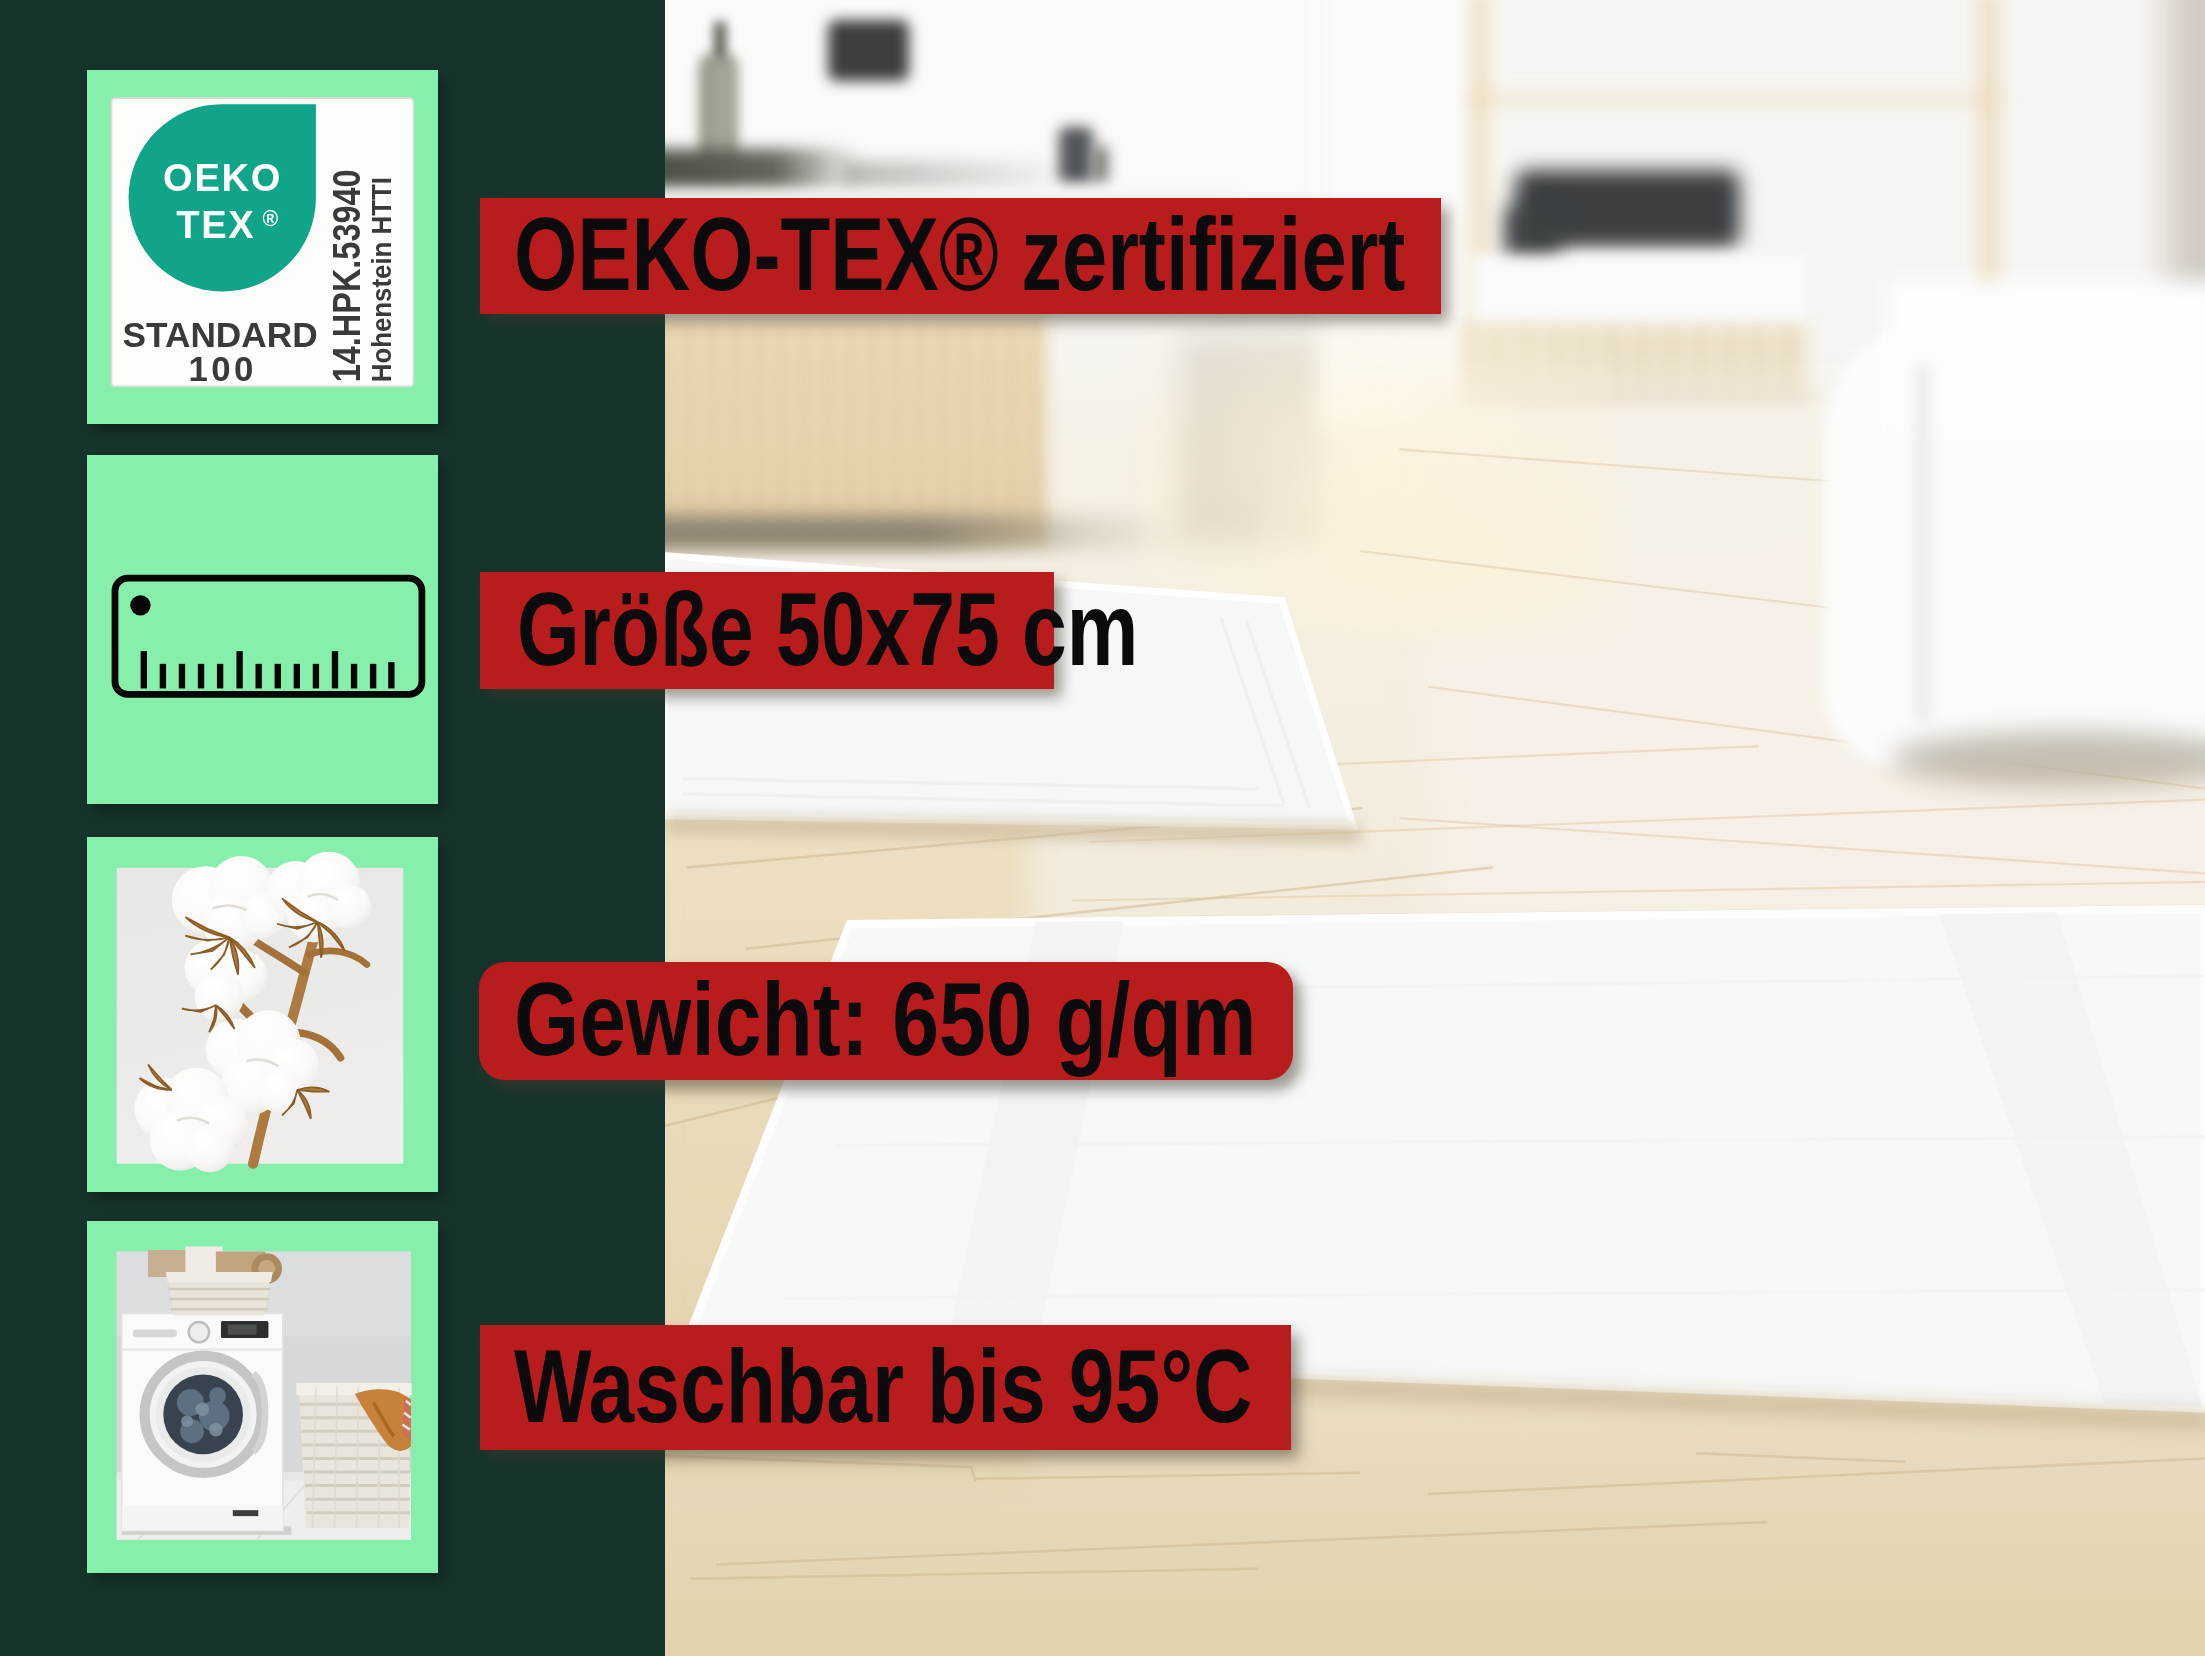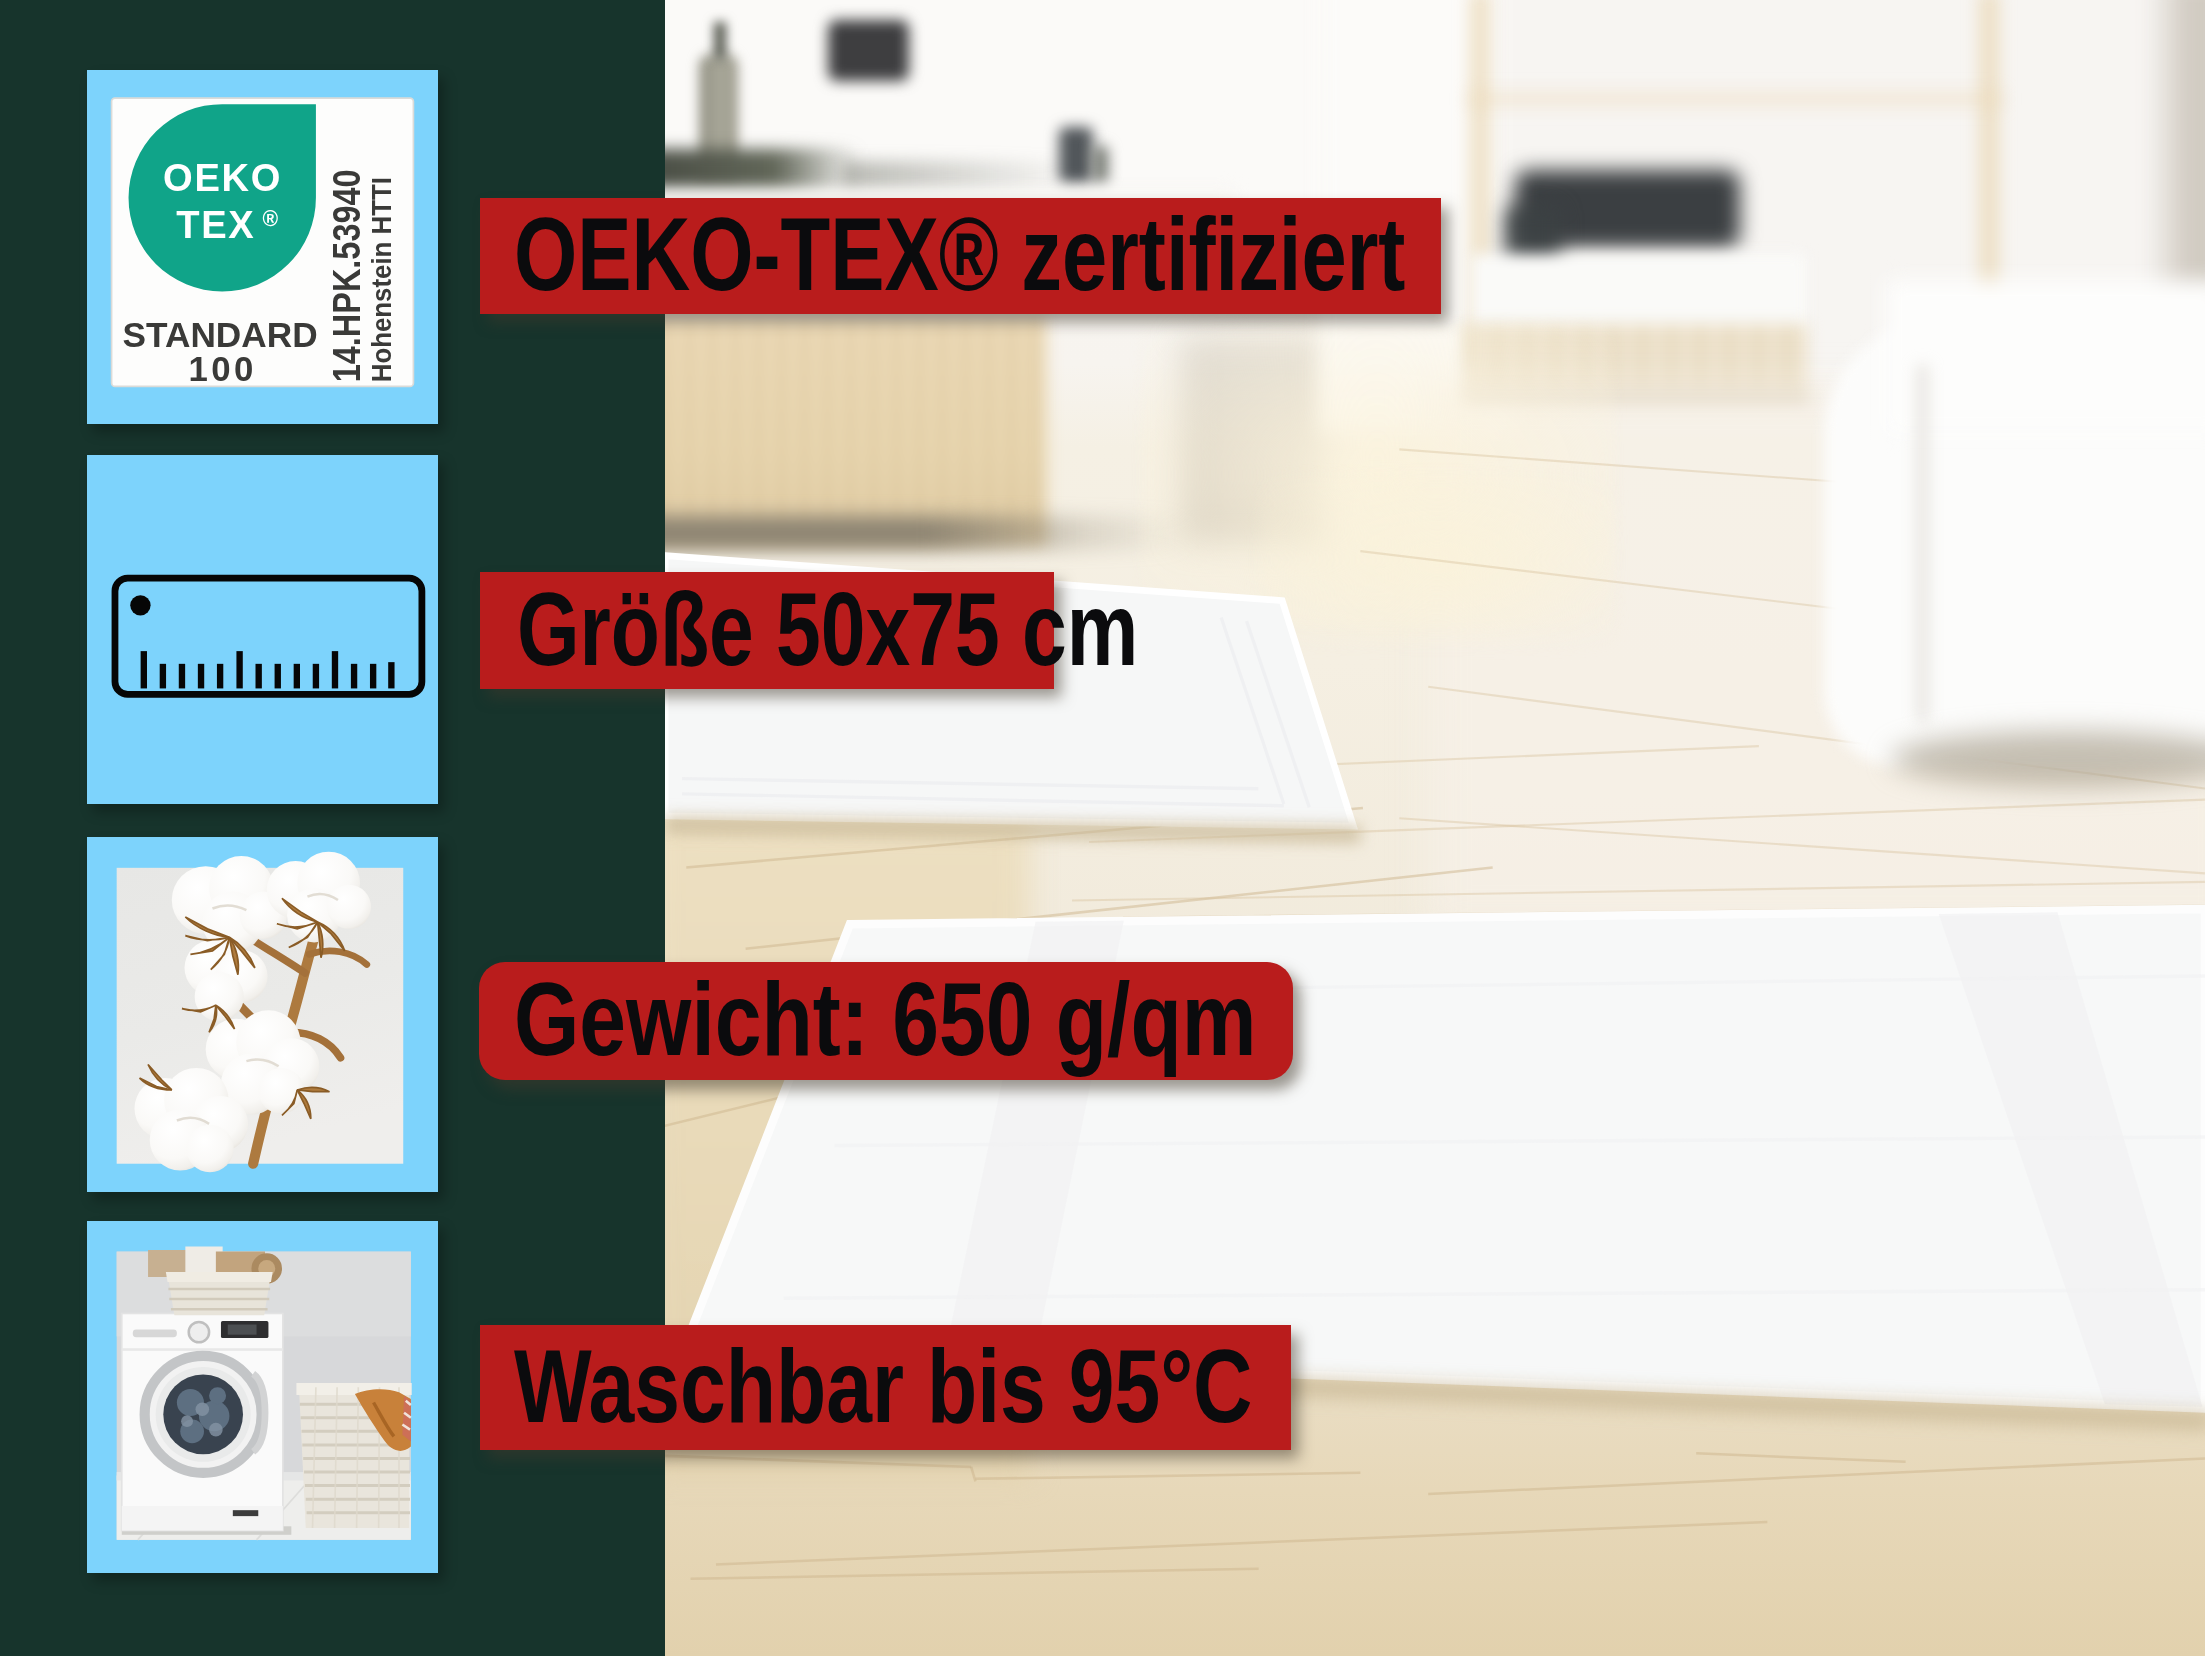--- a/index.html
+++ b/index.html
@@ -1,21 +1,21 @@
 <!DOCTYPE html>
 <html style="font-size:13.6px"><head>
 <meta charset="utf-8">
 <style>
 html,body{margin:0;padding:0;}
 body{width:2205px;height:1656px;overflow:hidden;background:#17342c;font-family:"Liberation Sans",sans-serif;position:relative;}
 #photo{position:absolute;left:665px;top:0;width:1540px;height:1656px;overflow:hidden;
  background:linear-gradient(180deg,#f8f6f3 0%,#f7f4ef 22%,#f5f0e4 27%,#f5efe2 40%,#f1eadb 60%,#ece2cd 78%,#e7d8b9 90%,#e2d1ad 100%);}
 #photo .b{position:absolute;}
 
-.card{position:absolute;left:87px;width:351px;background:#7dd3fc;box-shadow:6px 7.6px 12px rgba(0,0,0,0.28);}
+.card{position:absolute;left:87px;width:351px;background:#86efac;box-shadow:6px 7.6px 12px rgba(0,0,0,0.28);}
 
 .label{position:absolute;background:#b91c1c;box-shadow:7.6px 9.3px 13.6px rgba(66,58,44,0.50);display:flex;align-items:center;}
 .label span{display:inline-block;font-weight:700;color:#0b0b0d;white-space:nowrap;transform-origin:0 50%;line-height:1;}
 </style>
 </head>
 <body>
 
 <div id="photo">
 
   <div class="b" style="left:-34px;top:-34px;width:704px;height:293px;background:#fbfaf8;filter:blur(12px);"></div>

